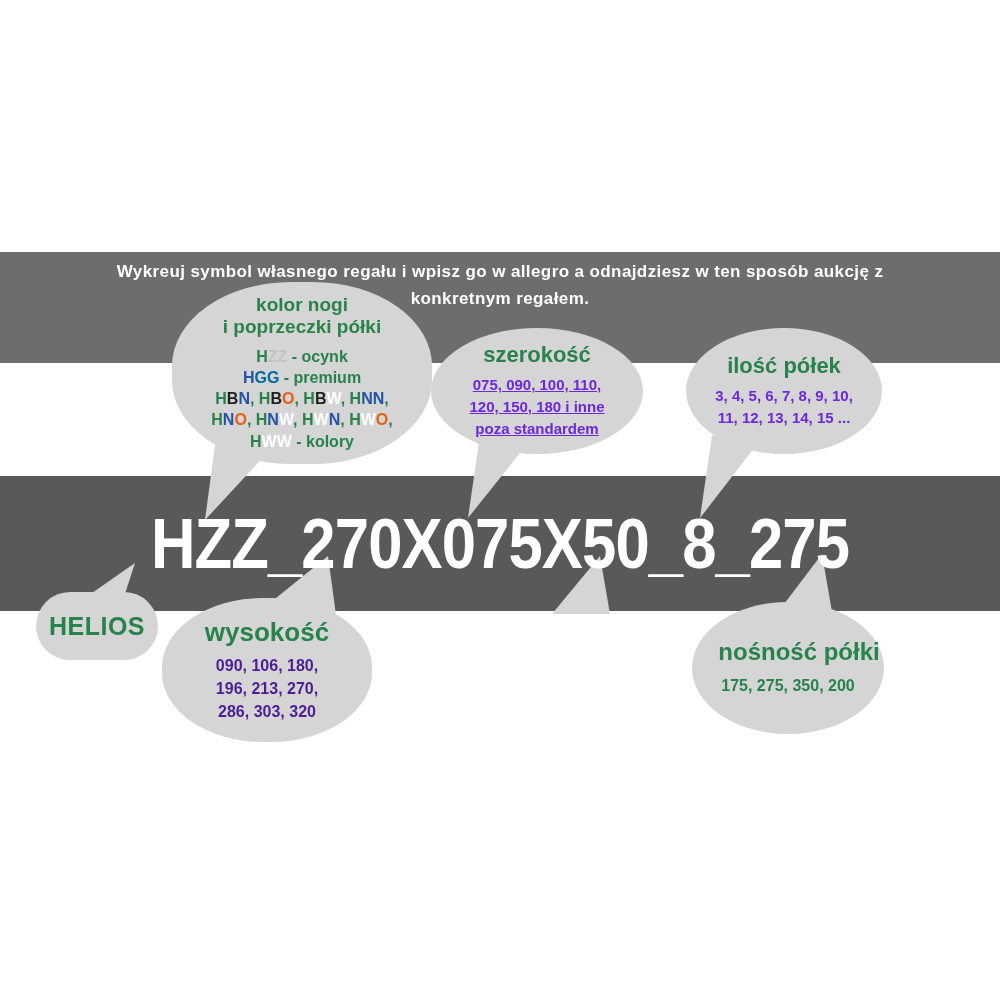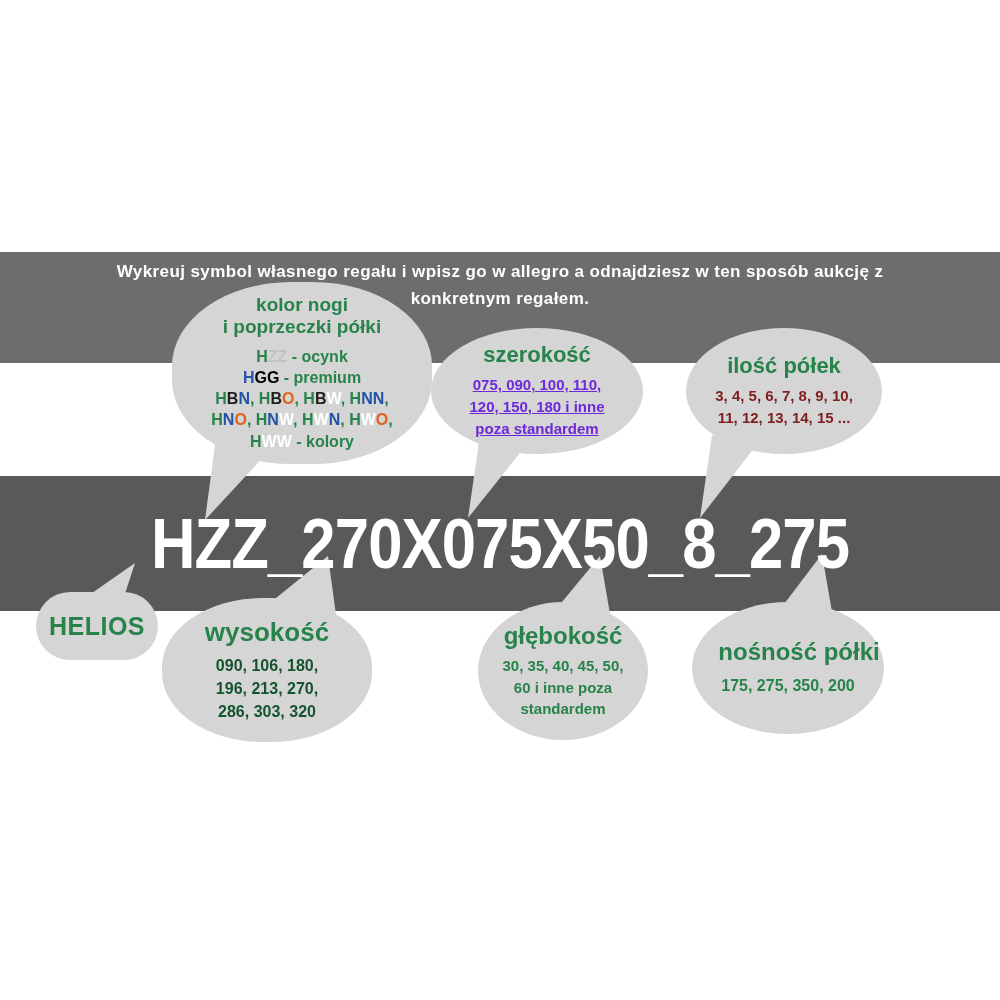--- a/index.html
+++ b/index.html
@@ -34,41 +34,41 @@
     text-align:center;box-sizing:border-box;
   }
   .bubble .title{color:#27834a;font-weight:bold;}
   .b-kolor{left:172px;top:282px;width:260px;height:182px;border-radius:46%;}
   .b-kolor .title{font-size:19px;line-height:1.15;margin-bottom:8px;}
   .code-row{font-size:16px;font-weight:bold;line-height:1.32;white-space:pre;}
   .b-szer{left:431px;top:328px;width:212px;height:126px;text-align:center;}
   .b-ilosc{left:686px;top:328px;width:196px;height:126px;}
   .b-szer .title,.b-ilosc .title{font-size:22px;margin-bottom:6px;}
   .b-szer .nums{color:#6d28d9;text-decoration:underline;}
-  .b-ilosc .nums{color:#7f1d1d;}
+  .b-ilosc .nums{color:#6d28d9;}
   .nums{font-size:15px;font-weight:bold;line-height:1.45;}
   .b-helios{left:36px;top:592px;width:122px;height:68px;border-radius:34px;align-items:center;}
   .b-helios .title{font-size:25px;letter-spacing:.5px;}
   .b-wys{left:162px;top:598px;width:210px;height:144px;border-radius:48%;}
   .b-wys .title{font-size:26px;margin-bottom:6px;}
-  .b-wys .nums{color:#14532d;font-size:16px;}
+  .b-wys .nums{color:#4c1d95;font-size:16px;}
   .b-gleb{left:478px;top:602px;width:170px;height:138px;}
   .b-gleb .title{font-size:24px;margin-bottom:5px;}
   .b-gleb .nums{color:#27834a;font-size:15px;}
   .b-nos{left:692px;top:602px;width:192px;height:132px;}
   .b-nos .title{font-size:24px;margin-bottom:8px;margin-left:22px;}
   .b-nos .nums{color:#27834a;font-size:16px;}
   
   .c-green{color:#27834a;}
   .c-blue{color:#2353a8;}
   .c-orange{color:#e2611b;}
   .c-black{color:#1f1f1f;}
   .c-white{color:#ffffff;}
   .c-silver{color:#c3c3c3;}
-  .c-gray{color:#000000;}
+  .c-gray{color:#0369a1;}
 </style>
 </head>
 <body>
 
 <div class="canvas">
 
   <div class="banner">
     <div>Wykreuj symbol własnego regału i wpisz go w allegro a odnajdziesz w ten sposób aukcję z</div>
     <div>konkretnym regałem.</div>
   </div>
@@ -124,28 +124,20 @@
 
   <div class="bubble b-wys">
     <div class="title">wysokość</div>
     <div class="nums">
       <div>090, 106, 180,</div>
       <div>196, 213, 270,</div>
       <div>286, 303, 320</div>
     </div>
   </div>
 
-  <div class="bubble b-gleb">
-    <div class="title">głębokość</div>
-    <div class="nums">
-      <div>30, 35, 40, 45, 50,</div>
-      <div>60 i inne poza</div>
-      <div>standardem</div>
-    </div>
-  </div>
 
   <div class="bubble b-nos">
     <div class="title">nośność półki</div>
     <div class="nums">
       <div>175, 275, 350, 200</div>
     </div>
   </div>
 
 </div>
 

